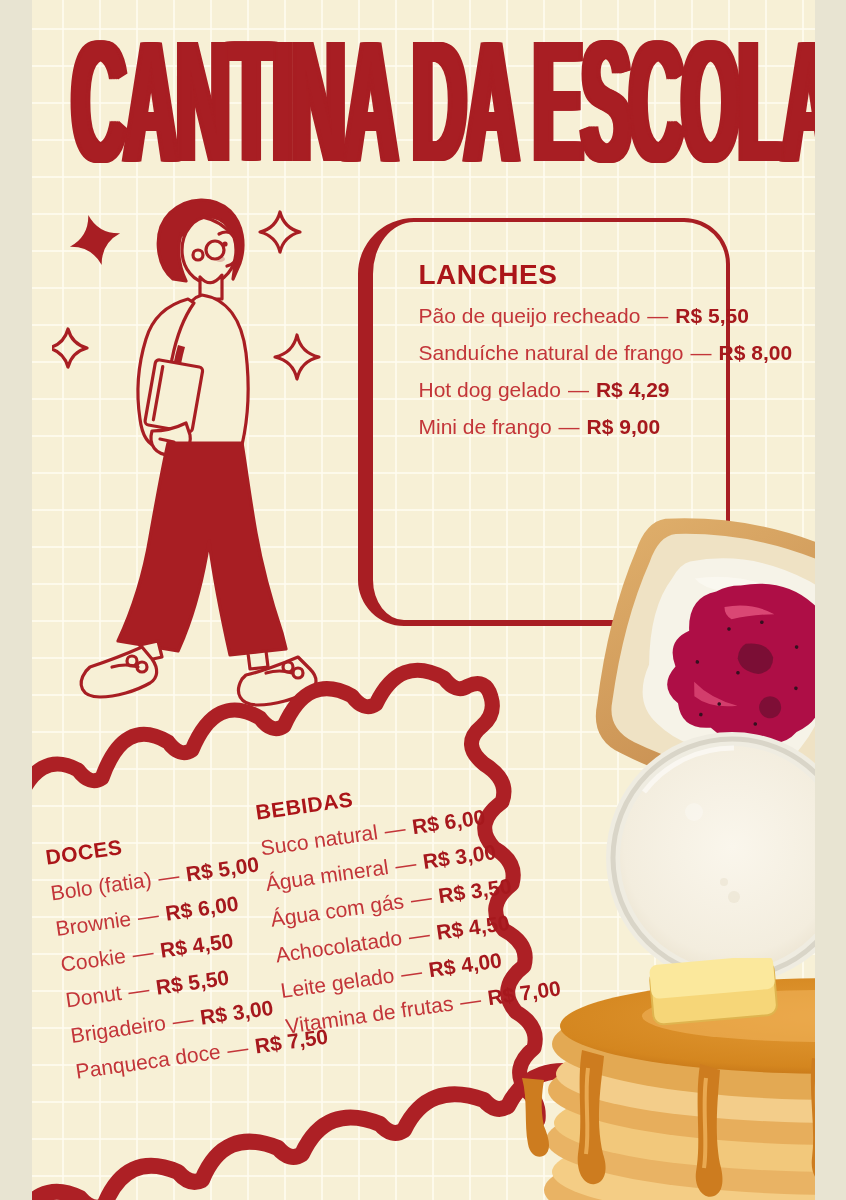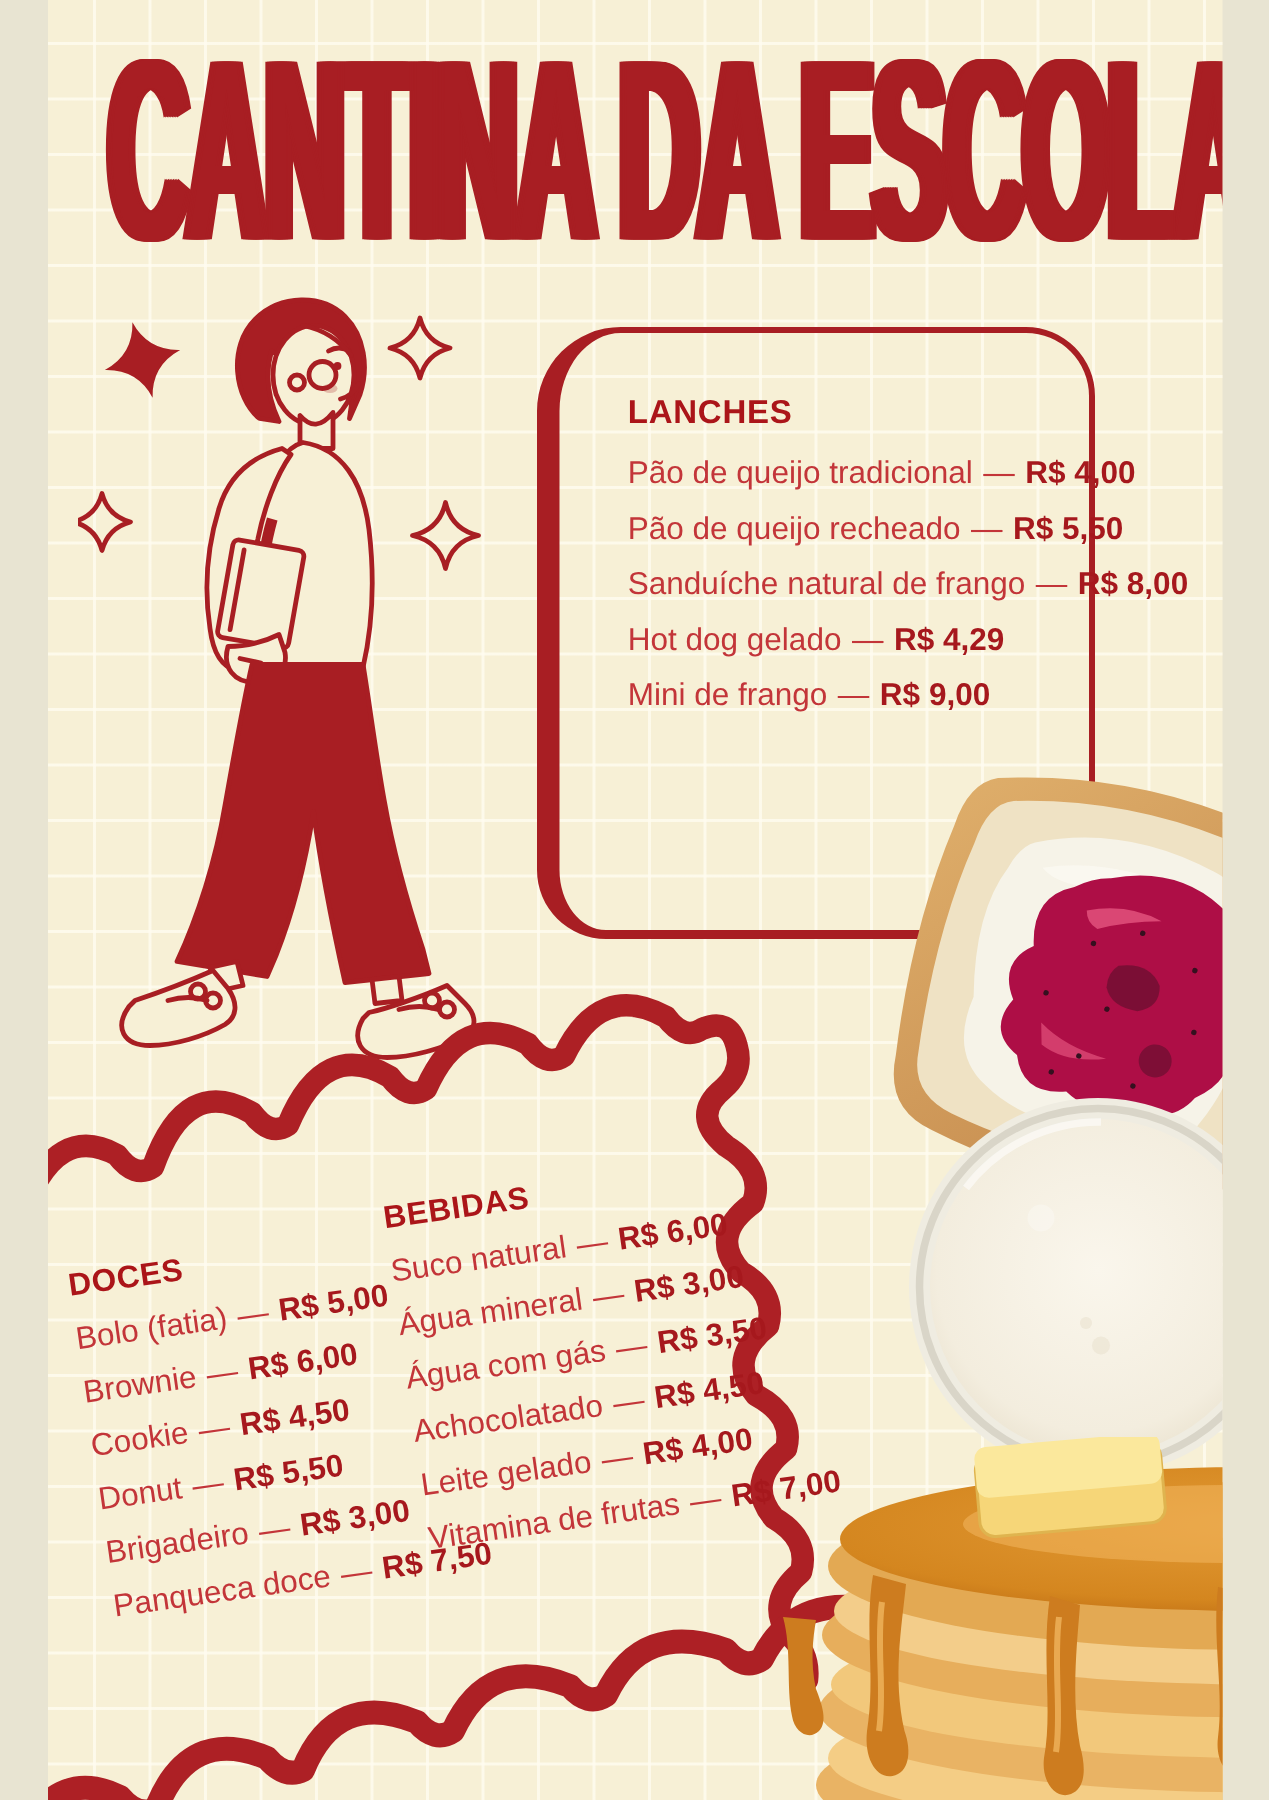--- a/index.html
+++ b/index.html
@@ -25,21 +25,21 @@
       6px 0 0 currentColor,-6px 0 0 currentColor;
   }
   
   .lanches-card{
     position:absolute;left:326px;top:218px;width:372px;height:408px;z-index:2;
     border:4px solid #a81e23;border-left-width:15px;border-bottom-width:6px;
     border-radius:56px 46px 46px 46px;
     padding:40px 14px 0 46px;
   }
   .section-heading{
-    margin:0 0 9px;font-size:22px;line-height:26px;font-weight:700;
+    margin:0 0 9px;font-size:28px;line-height:26px;font-weight:700;
     color:#ab1519;letter-spacing:.5px;
   }
   .menu-row{font-size:21px;line-height:37px;white-space:nowrap;}
   .mi-name{color:#c33539;}
   .mi-sep{color:#c33539;margin:0 7px;}
   .mi-price{color:#a6181d;font-weight:700;}
   
   .doces-section,.bebidas-section{position:absolute;z-index:4;transform:rotate(-8deg);transform-origin:0 0;}
   .doces-section{left:12px;top:845px;width:320px;}
   .bebidas-section{left:222px;top:800px;width:330px;}
@@ -106,21 +106,20 @@
       <path fill="#f7f0d6" d="M190 484 C182 498 188 510 206 510 C222 510 244 504 258 496 C266 491 266 482 258 474 L246 462 C228 470 204 478 194 480 Z"></path>
       <path d="M214 478 Q228 474 240 478"></path>
       <circle cx="236" cy="472" r="5"></circle>
         <circle cx="246" cy="478" r="5"></circle>
     </g>
   </svg>
 
   <section class="lanches-card">
     <h2 class="section-heading">LANCHES</h2>
     <div class="menu-list">
-        <div class="menu-row"><span class="mi-name">Pão de queijo tradicional</span><span class="mi-sep">—</span><span class="mi-price">R$ 4,00</span></div>
         <div class="menu-row"><span class="mi-name">Pão de queijo recheado</span><span class="mi-sep">—</span><span class="mi-price">R$ 5,50</span></div>
         <div class="menu-row"><span class="mi-name">Sanduíche natural de frango</span><span class="mi-sep">—</span><span class="mi-price">R$ 8,00</span></div>
         <div class="menu-row"><span class="mi-name">Hot dog gelado</span><span class="mi-sep">—</span><span class="mi-price">R$ 4,29</span></div>
         <div class="menu-row"><span class="mi-name">Mini de frango</span><span class="mi-sep">—</span><span class="mi-price">R$ 9,00</span></div>
       </div>
   </section>
 
   <svg class="waves-svg" width="846" height="1200" viewBox="0 0 846 1200">
     <g fill="none" stroke="#ad2025" stroke-linecap="round" stroke-linejoin="round">
       <path stroke-width="15" d="M -16 806

